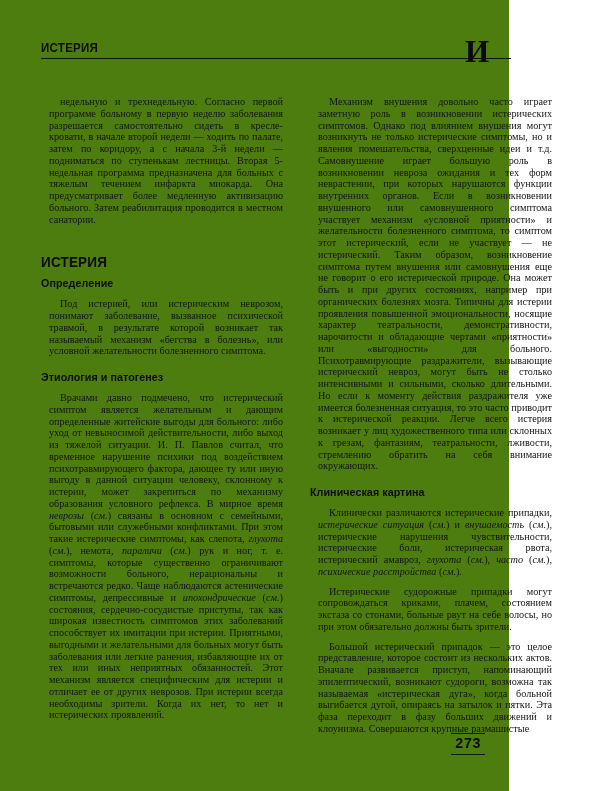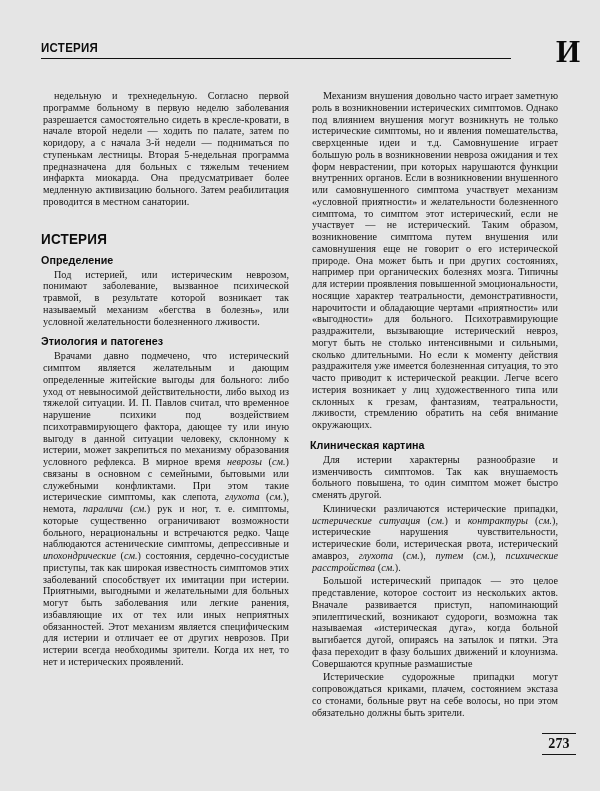--- a/index.html
+++ b/index.html
@@ -13,23 +13,23 @@
     position: relative;
     overflow: hidden;
     font-family: "Liberation Serif", "DejaVu Serif", serif;
     color: #141414;
     -webkit-font-smoothing: antialiased;
   }
 
   .page {
     position: absolute;
     inset: 0;
-    width: 600px;
+    width: 509px;
     height: 791px;
-    background: #e5e5e5;
+    background: #4d7c0f;
   }
 
   
   .running-head {
     position: absolute;
     left: 41px;
     top: 41px;
     width: 470px;
   }
   .running-head-title {
@@ -70,21 +70,21 @@
     width: 519px;
     display: flex;
     gap: 19px;
   }
   .col {
     width: 250px;
     flex: 0 0 250px;
   }
 
   p {
-    margin: 2px;
+    margin: 8px;
     font-size: 10.2px;
     line-height: 11.75px;
     text-align: justify;
     text-justify: inter-word;
     text-indent: 11px;
     hyphens: manual;
     word-spacing: 0.1px;
   }
 
   em, .it {
@@ -126,21 +126,21 @@
     bottom: 36px;
     width: 40px;
     text-align: center;
   }
   .folio-rule {
     border-top: 1.4px solid #151515;
     width: 34px;
     margin: 0 auto;
   }
   .folio-num {
-    font-family: Liberation Serif, serif;
+    font-family: Liberation Mono, monospace;
     font-weight: 700;
     font-size: 14px;
     line-height: 16px;
     color: #0d0d0d;
     padding: 2px 0 2px 0;
     letter-spacing: 0.2px;
   }
 </style>
 </head>
 <body>
@@ -162,45 +162,44 @@
 
 
       <div class="gap-before-entry"></div>
 
       <h2 class="entry-title">ИСТЕРИЯ</h2>
 
       <div class="gap-before-sub"></div>
 
       <h3 class="sub-title">Определение</h3>
 
-      <p>Под истерией, или истерическим неврозом, понимают заболевание, вызванное психической травмой, в результате которой возникает так называемый механизм «бегства в болезнь», или условной желательности болезненного лживости.</p>
+      <p>Под истерией, или истерическим неврозом, понимают заболевание, вызванное психической травмой, в результате которой возникает так называемый механизм «бегства в болезнь», или условной желательности болезненного симптома.</p>
 
       <div class="gap-before-sub"></div>
 
       <h3 class="sub-title">Этиология и патогенез</h3>
 
       <p>Врачами давно подмечено, что истерический симптом является желательным и дающим определенные житейские выгоды для больного: либо уход от невыносимой действительности, либо выход из тяжелой ситуации. И. П. Павлов считал, что временное нарушение психики под воздействием психотравмирующего фактора, дающее ту или иную выгоду в данной ситуации человеку, склонному к истерии, может закрепиться по механизму образования условного рефлекса. В мирное время <em>неврозы</em> (<em>см.</em>) связаны в основном с семейными, бытовыми или служебными конфликтами. При этом такие истерические симптомы, как слепота, <em>глухота</em> (<em>см.</em>), немота, <em>параличи</em> (<em>см.</em>) рук и ног, т. е. симптомы, которые существенно ограничивают возможности больного, нерациональны и встречаются редко. Чаще наблюдаются астенические симптомы, депрессивные и <em>ипохондрические</em> (<em>см.</em>) состояния, сердечно-сосудистые приступы, так как широкая известность симптомов этих заболеваний способствует их имитации при истерии. Приятными, выгодными и желательными для больных могут быть заболевания или легкие ранения, избавляющие их от тех или иных неприятных обязанностей. Этот механизм является специфическим для истерии и отличает ее от других неврозов. При истерии всегда необходимы зрители. Когда их нет, то нет и истерических проявлений.</p>
 
     </div>
 
     <div class="col">
 
       <p>Механизм внушения довольно часто играет заметную роль в возникновении истерических симптомов. Однако под влиянием внушения могут возникнуть не только истерические симптомы, но и явления помешательства, сверхценные идеи и т.д. Самовнушение играет большую роль в возникновении невроза ожидания и тех форм неврастении, при которых нарушаются функции внутренних органов. Если в возникновении внушенного или самовнушенного симптома участвует механизм «условной приятности» и желательности болезненного симптома, то симптом этот истерический, если не участвует — не истерический. Таким образом, возникновение симптома путем внушения или самовнушения еще не говорит о его истерической природе. Она может быть и при других состояниях, например при органических болезнях мозга. Типичны для истерии проявления повышенной эмоциональности, носящие характер театральности, демонстративности, нарочитости и обладающие чертами «приятности» или «выгодности» для больного. Психотравмирующие раздражители, вызывающие истерический невроз, могут быть не столько интенсивными и сильными, сколько длительными. Но если к моменту действия раздражителя уже имеется болезненная ситуация, то это часто приводит к истерической реакции. Легче всего истерия возникает у лиц художественного типа или склонных к грезам, фантазиям, театральности, лживости, стремлению обратить на себя внимание окружающих.</p>
 
       <div class="gap-before-sub"></div>
 
       <h3 class="sub-title">Клиническая картина</h3>
 
-      <p>Для истерии характерны разнообразие и изменчивость симптомов. Так как внушаемость больного повышена, то один симптом может быстро сменять другой.</p>
-
-      <p>Клинически различаются истерические припадки, <em>истерические ситуация</em> (<em>см.</em>) и <em>контрактуры</em> (<em>см.</em>), истерические нарушения чувствительности, истерические боли, истерическая рвота, истерический амавроз, <em>глухота</em> (<em>см.</em>), <em>путем</em> (<em>см.</em>), <em>психические расстройства</em> (<em>см.</em>).</p>
+
+      <p>Клинически различаются истерические припадки, <em>истерические ситуация</em> (<em>см.</em>) и <em>внушаемость</em> (<em>см.</em>), истерические нарушения чувствительности, истерические боли, истерическая рвота, истерический амавроз, <em>глухота</em> (<em>см.</em>), <em>часто</em> (<em>см.</em>), <em>психические расстройства</em> (<em>см.</em>).</p>
+
+      <p>Истерические судорожные припадки могут сопровождаться криками, плачем, состоянием экстаза со стонами, больные рвут на себе волосы, но при этом обязательно должны быть зрители.</p>
 
       <p>Большой истерический припадок — это целое представление, которое состоит из нескольких актов. Вначале развивается приступ, напоминающий эпилептический, возникают судороги, возможна так называемая «истерическая дуга», когда больной выгибается дугой, опираясь на затылок и пятки. Эта фаза переходит в фазу больших движений и клоунизма. Совершаются крупные размашистые</p>
-
-      <p>Истерические судорожные припадки могут сопровождаться криками, плачем, состоянием экстаза со стонами, больные рвут на себе волосы, но при этом обязательно должны быть зрители.</p>
 
     </div>
   </div>
 
   <div class="folio">
     <div class="folio-rule"></div>
     <div class="folio-num">273</div>
     <div class="folio-rule"></div>
   </div>
 

